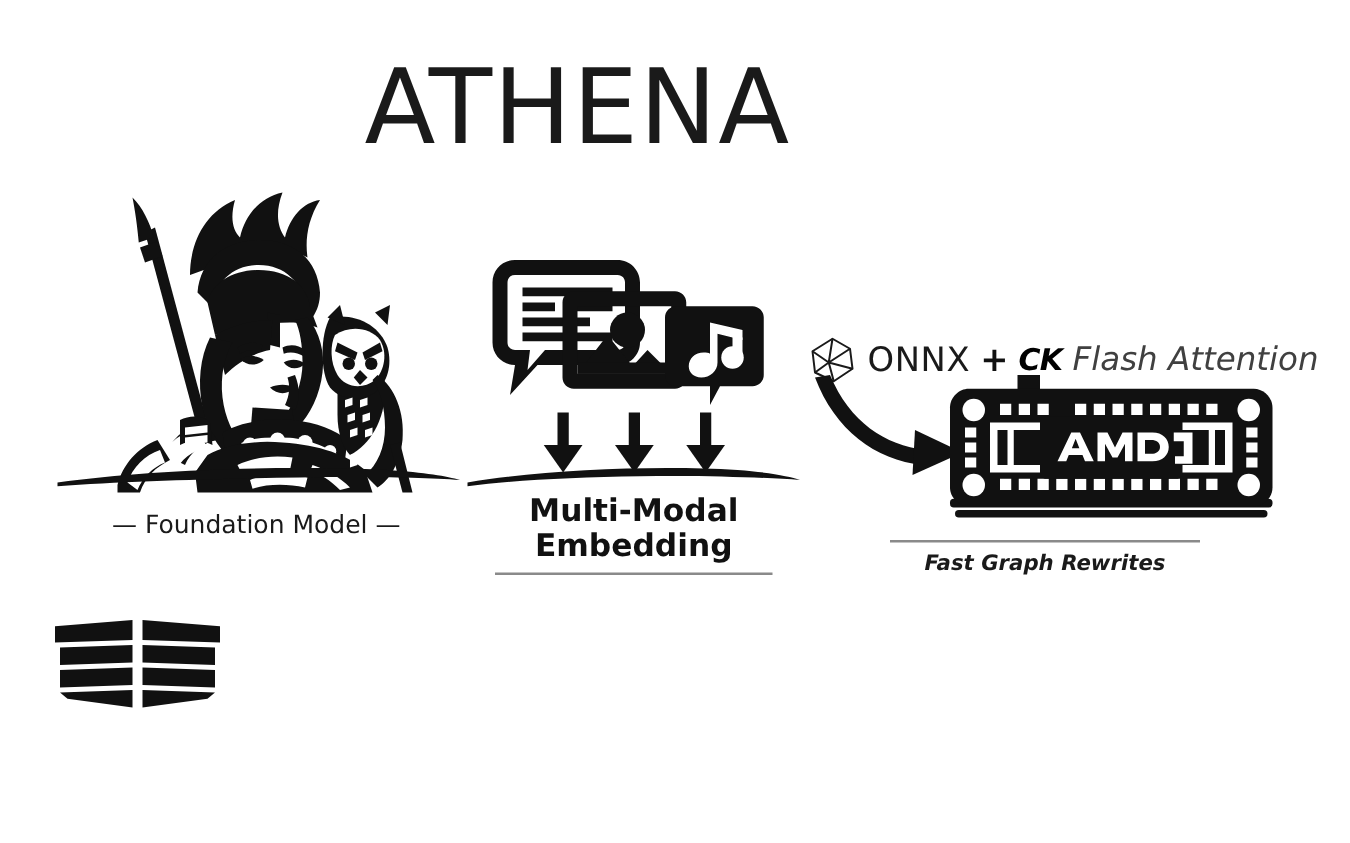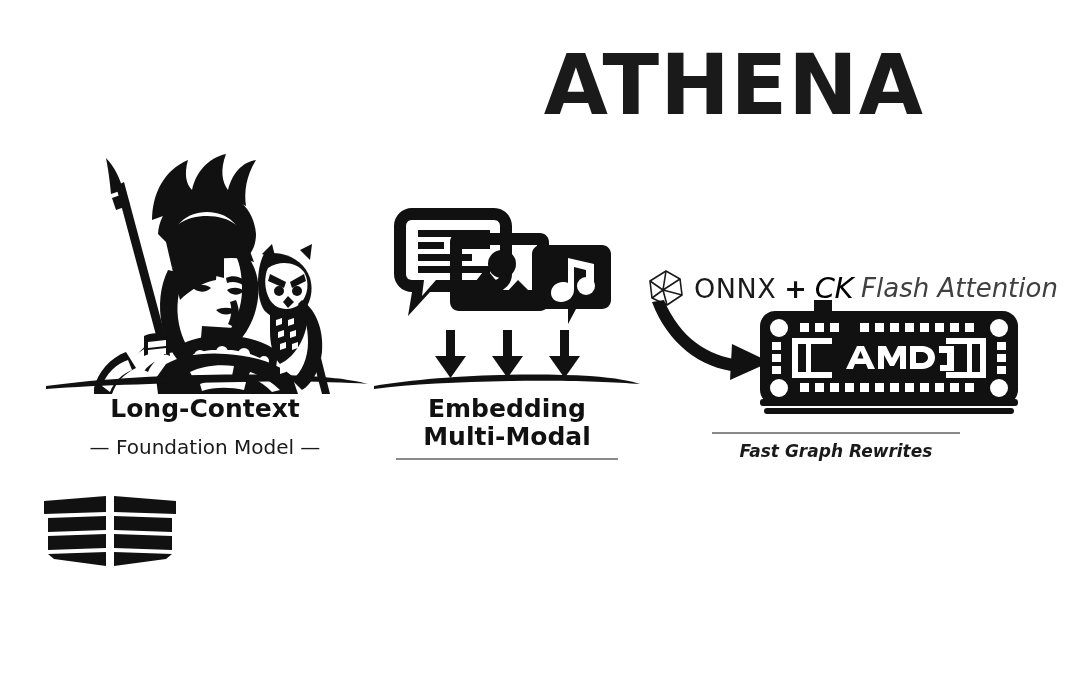--- a/index.html
+++ b/index.html
@@ -15,23 +15,23 @@
     color: #111111;
     position: relative;
   }
 
   
   .title {
     position: absolute;
     top: 44px;
     left: 0;
     width: 924px;
-    text-align: right;
-    font-family: "DejaVu Sans", sans-serif;
-    font-weight: 700;
+    text-align: center;
+    font-family: "DejaVu Sans", sans-serif;
+    font-weight: 400;
     font-size: 83px;
     letter-spacing: 1px;
     line-height: 1;
     color: #1a1a1a;
   }
 
   
   .columns {
     position: absolute;
     top: 150px;
@@ -111,22 +111,22 @@
     letter-spacing: 0.5px;
   }
   .onnx-plus {
     font-family: "DejaVu Sans", sans-serif;
     font-size: 27px;
     font-weight: 700;
     color: #111111;
   }
   .onnx-ck {
     font-family: "DejaVu Sans", sans-serif;
-    font-size: 29px;
-    font-weight: 400;
+    font-size: 24px;
+    font-weight: 700;
     font-style: italic;
     color: #000000;
     letter-spacing: -0.5px;
   }
   .onnx-flash {
     font-family: "DejaVu Sans", sans-serif;
     font-size: 26px;
     font-style: italic;
     font-weight: 400;
     color: #404040;
@@ -256,21 +256,20 @@
 
           <path d="M272 206 L280 204 L290 244 L282 244 Z"></path>
 
           <path d="M6 236 C80 226 180 222 270 226 C300 228 318 231 328 234
                    C300 232 250 231 200 232 C130 233 60 235 6 239 Z"></path>
         </g>
       </svg>
     </div>
 
     <div class="caption cap-left">
-      <div class="cap-title lg">Long-Context</div>
       <div class="cap-sub" style="margin-top:12px;">— Foundation Model —</div>
     </div>
 
     <div class="books">
       <svg width="140" height="72" viewBox="0 0 140 72" aria-hidden="true">
         <g fill="#111111">
           <path d="M4 6 L66 1 L66 17 L4 19 Z"></path>
           <path d="M74 1 L136 6 L136 19 L74 17 Z"></path>
           <path d="M8 23 L66 21 L66 35 L8 37 Z"></path>
           <path d="M74 21 L132 23 L132 37 L74 35 Z"></path>
@@ -335,22 +334,22 @@
             <path d="M177 206 L208 206 L192.5 228 Z"></path>
           </g>
 
           <path d="M2 236 C60 226 150 222 218 226 C244 228 260 231 268 234
                    C240 232 190 230 140 231 C86 232 40 234 2 239 Z"></path>
         </g>
       </svg>
     </div>
 
     <div class="caption cap-mid">
+      <div class="cap-title md">Multi-Modal</div>
       <div class="cap-title md">Embedding</div>
-      <div class="cap-title md">Multi-Modal</div>
       <div class="cap-rule" style="width:222px;"></div>
     </div>
   </div>
 
   <div class="col col-right">
 
     <div class="onnx-row">
       <span>
         <svg width="40" height="40" viewBox="0 0 40 40" aria-hidden="true">
           <g fill="none" stroke="#1a1a1a" stroke-width="1.6" stroke-linejoin="round">

